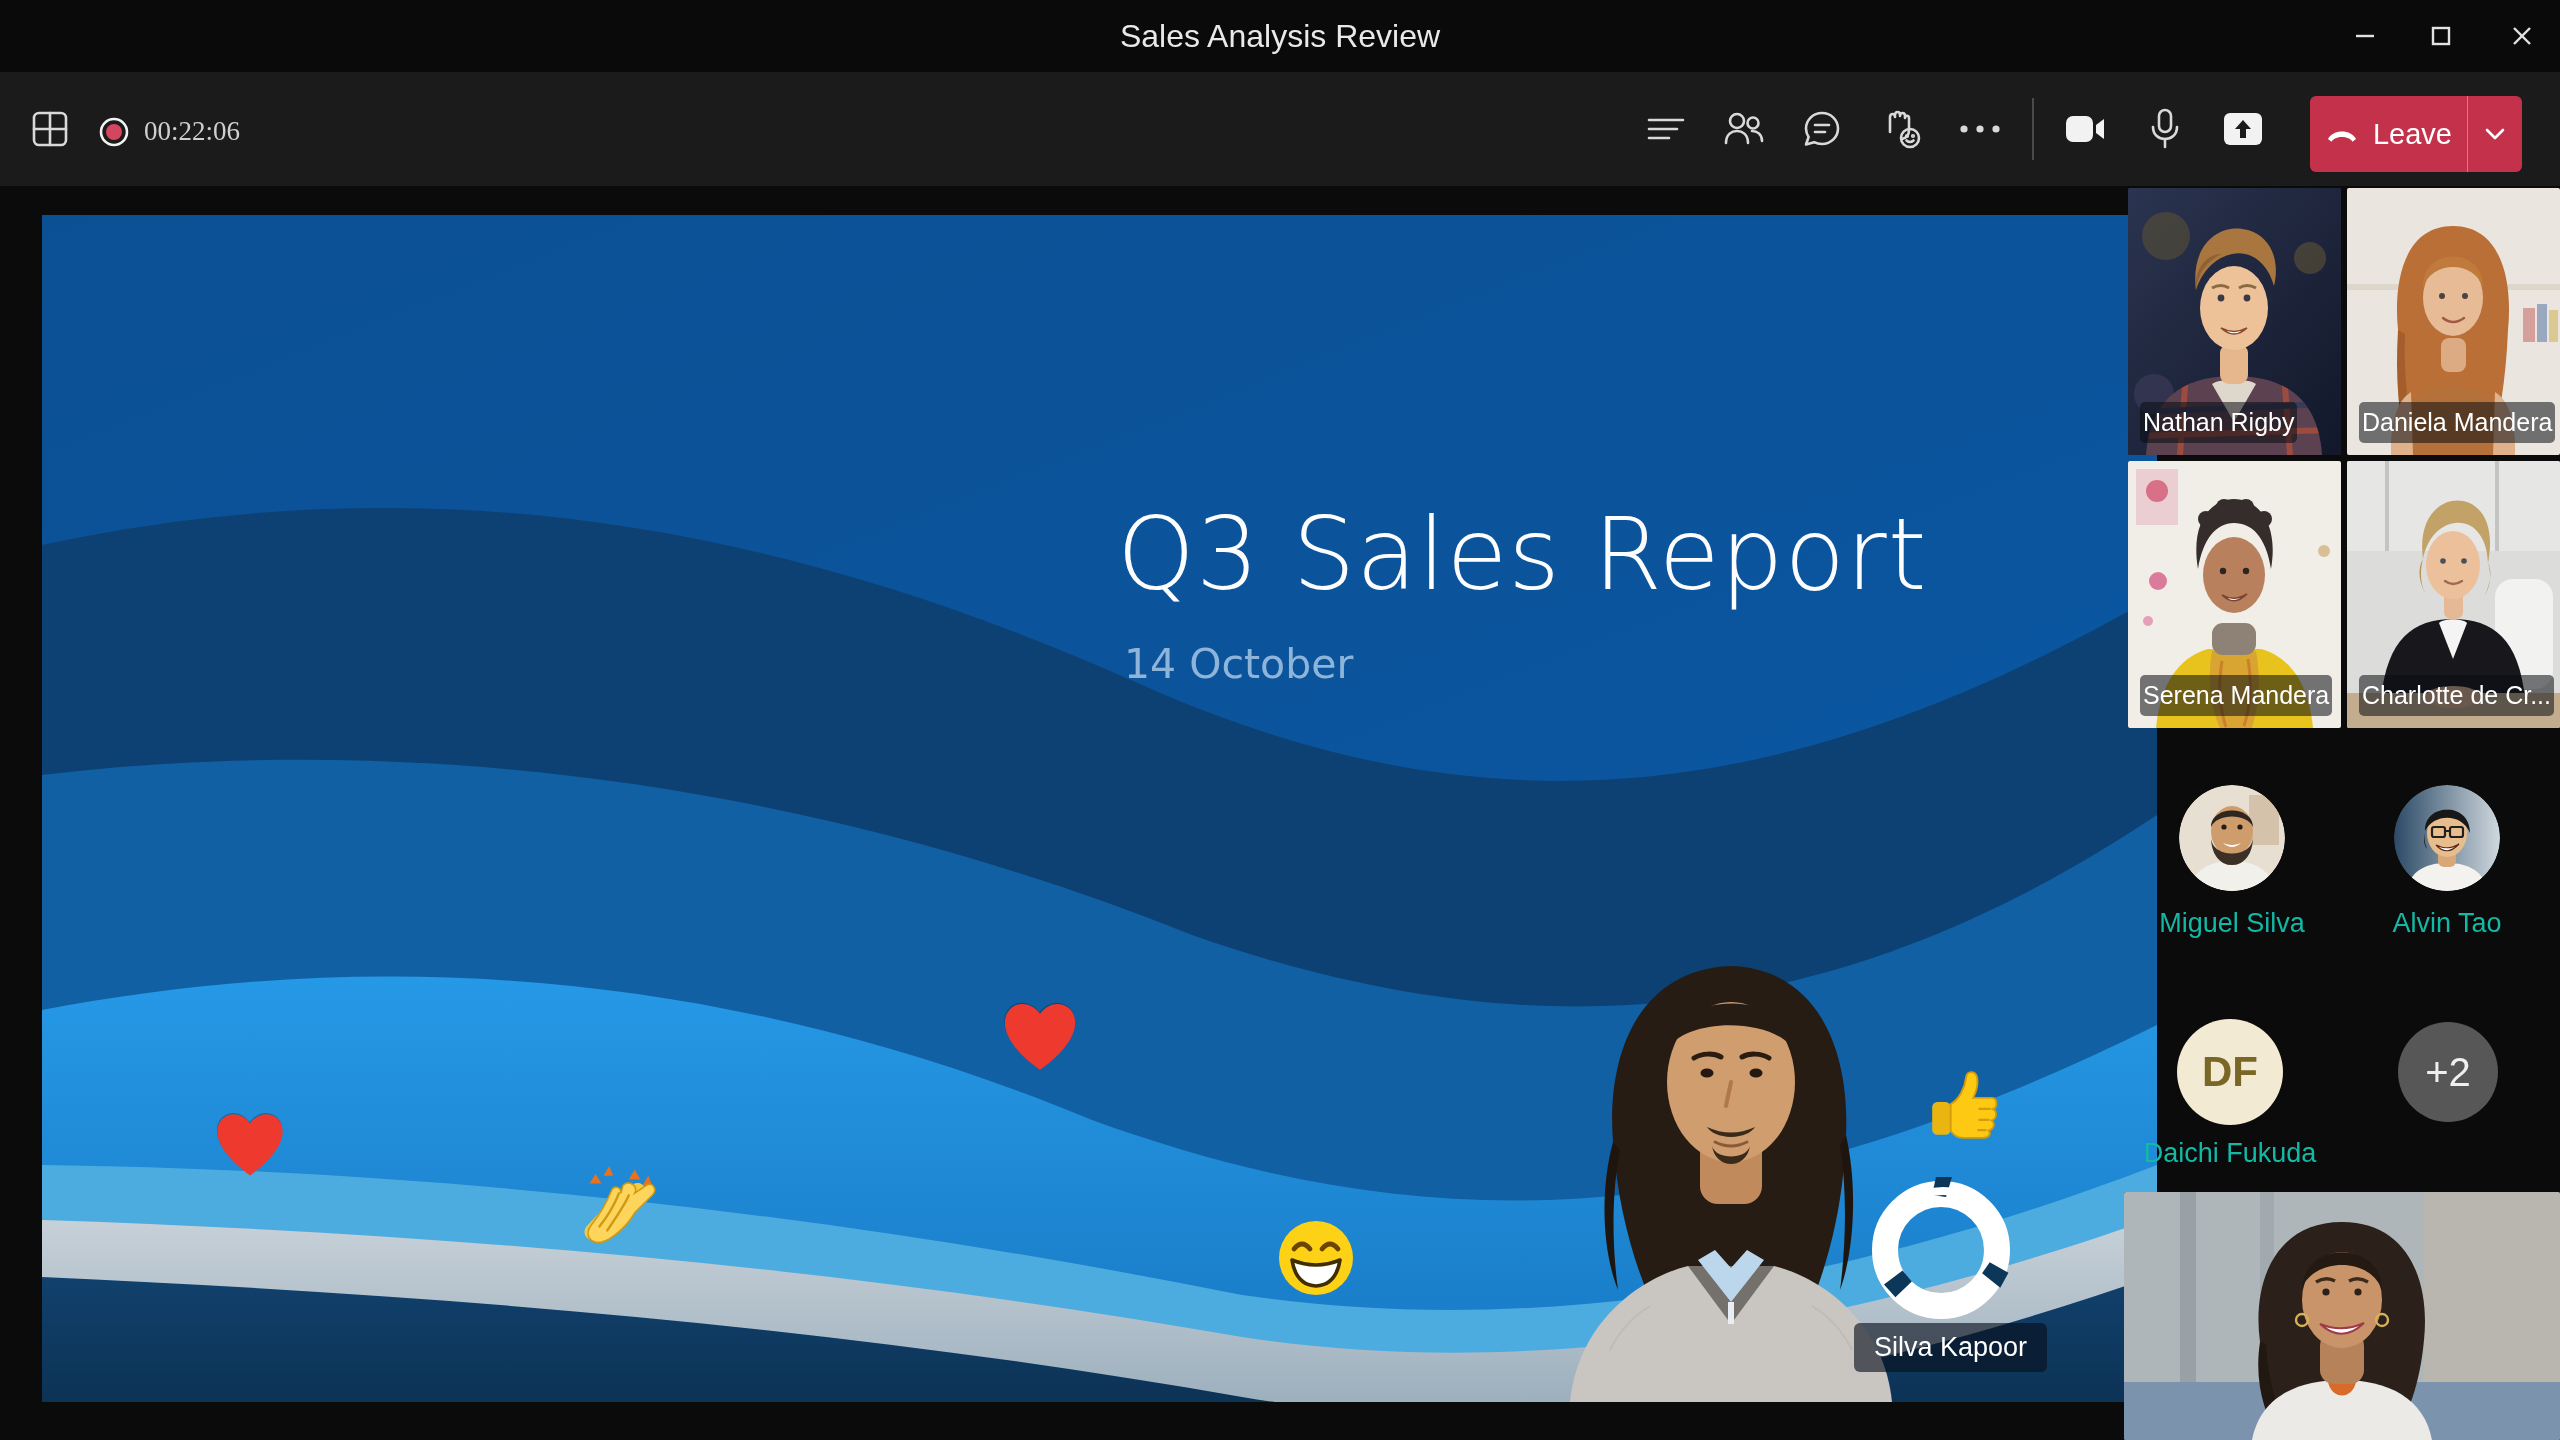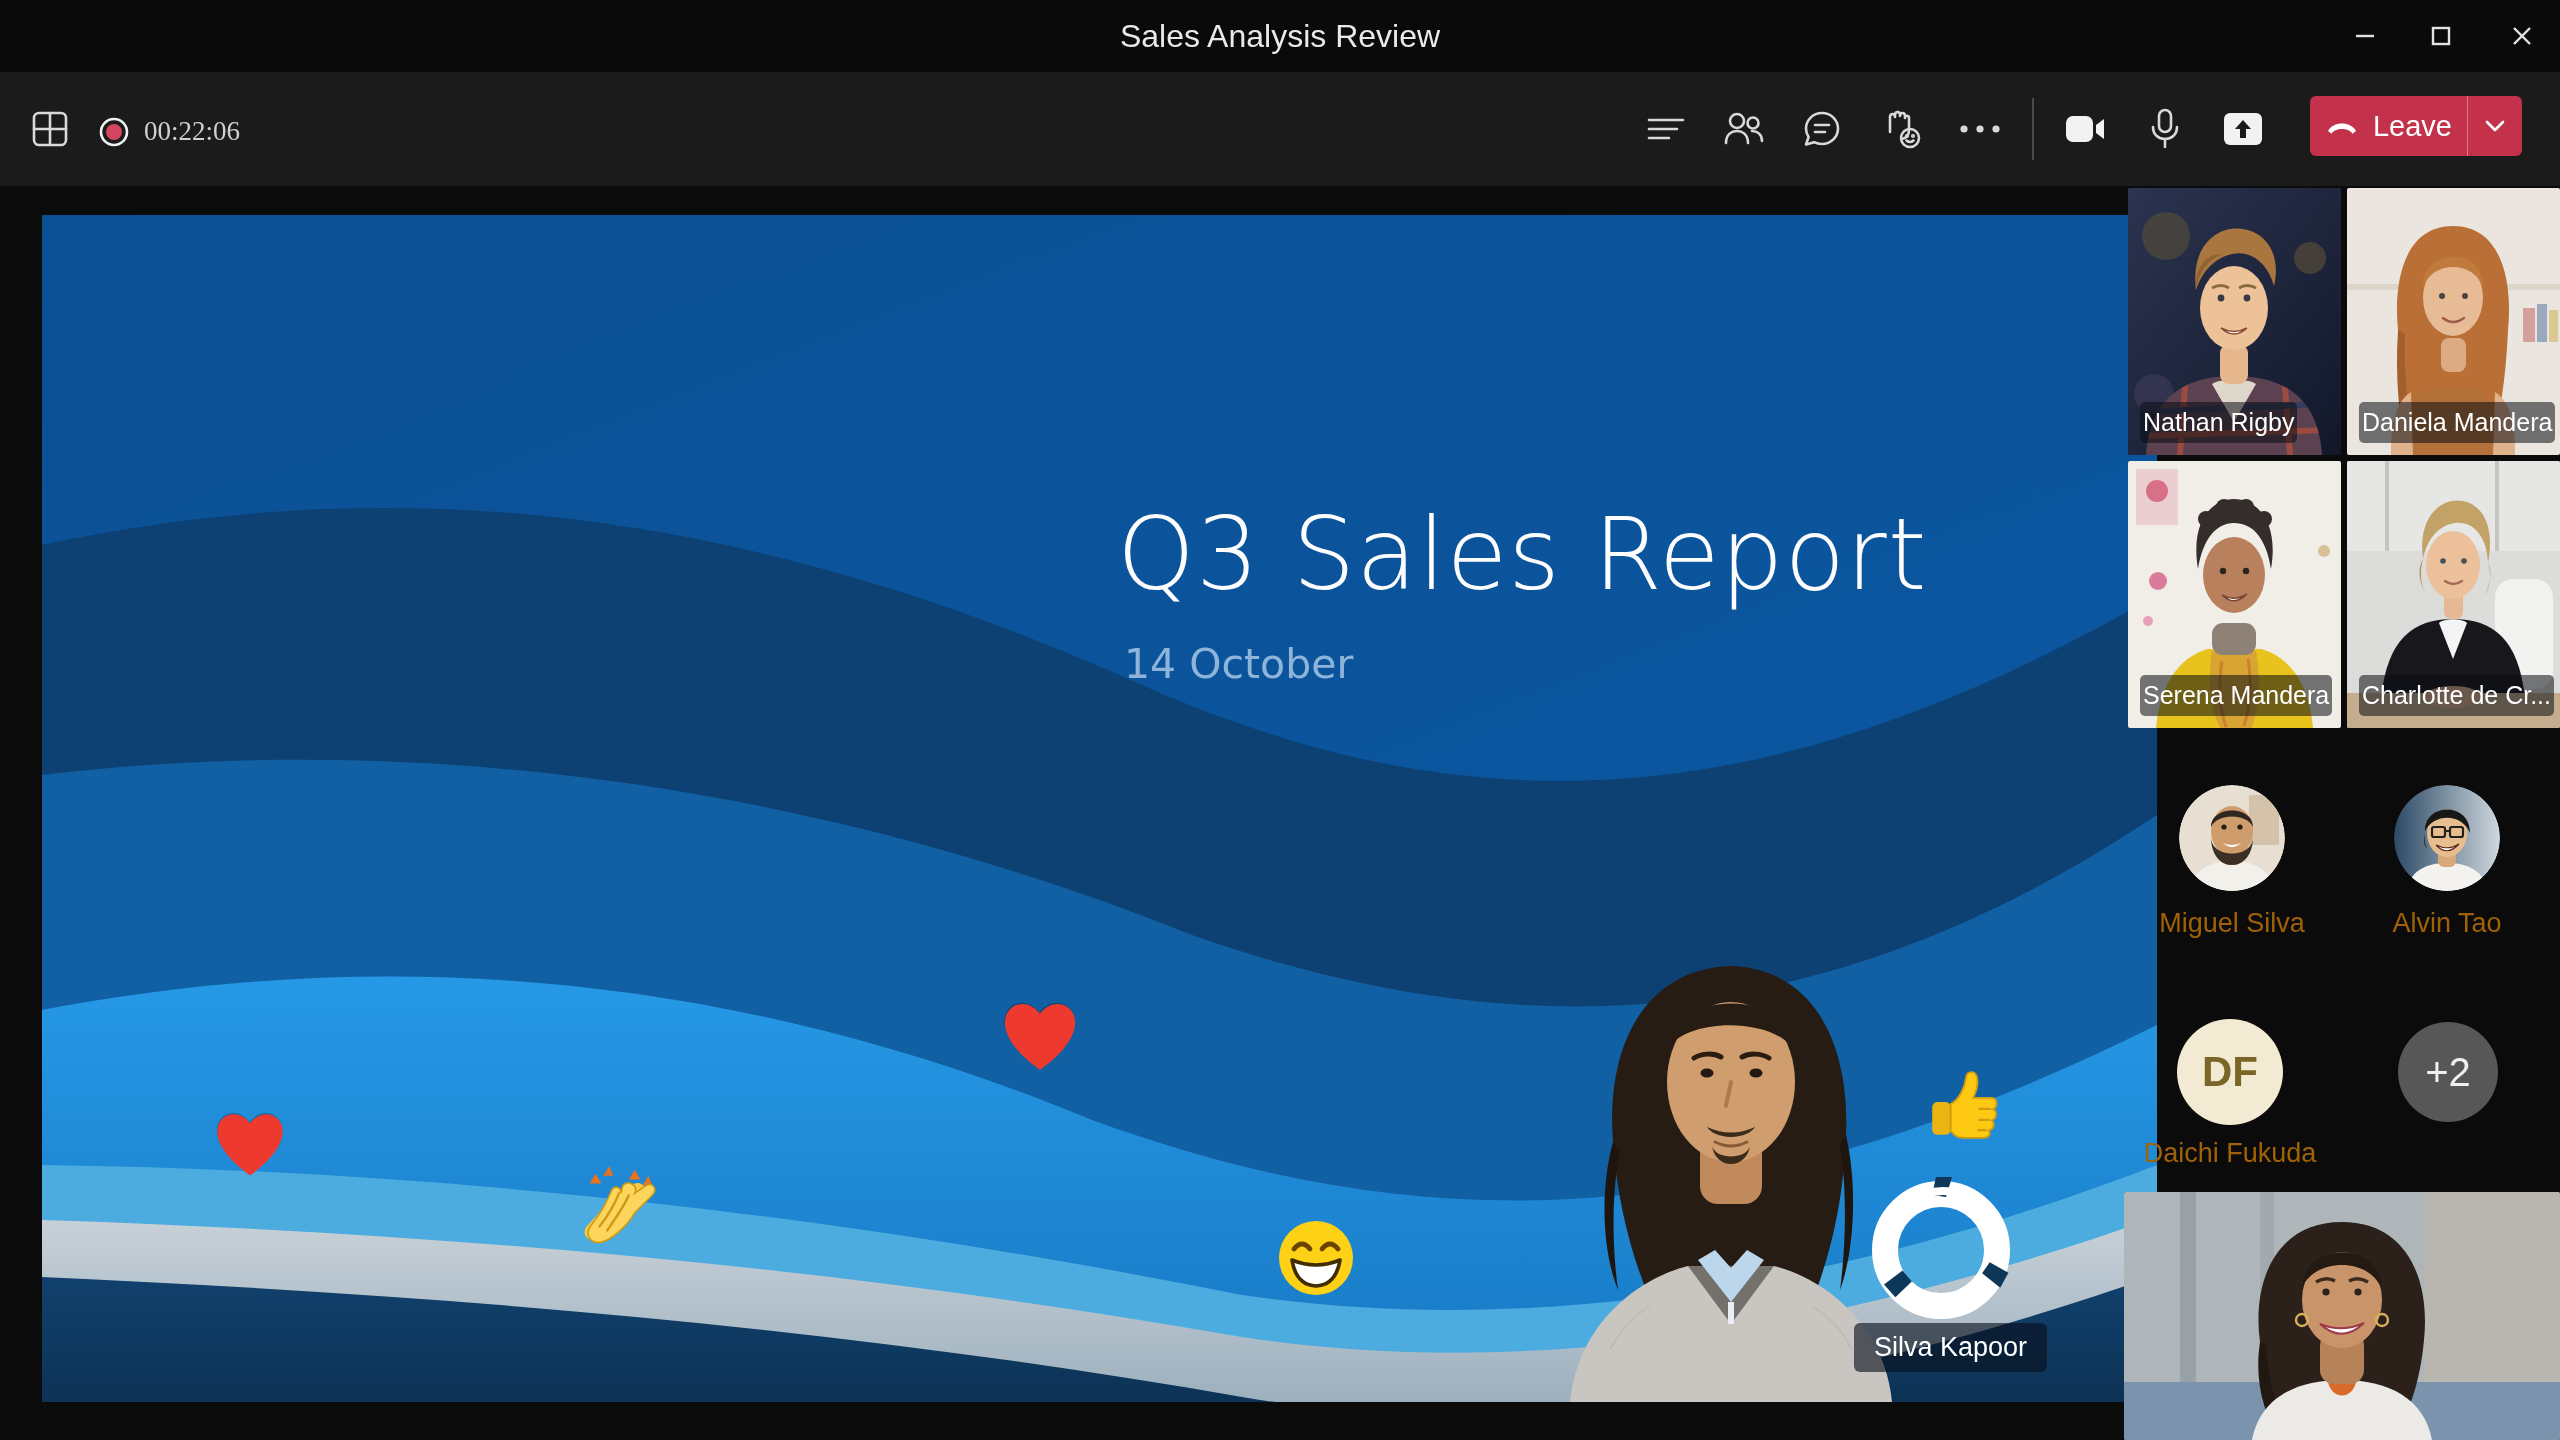--- a/index.html
+++ b/index.html
@@ -13,42 +13,42 @@
              color:#e9e9e9;font-size:32px;}
   .winbtn{top:0;width:66px;height:72px;display:flex;align-items:center;justify-content:center;cursor:default;}
   .winbtn svg{stroke:#e2e2e2;stroke-width:2.4;fill:none;}
 
   
   .toolbar{left:0;top:72px;width:2560px;height:114px;background:#1b1b1b;}
   .tbtn{height:58px;width:56px;top:28px;display:flex;align-items:center;justify-content:center;border-radius:8px;}
   .tbtn svg{stroke:#d9d9d9;fill:none;stroke-width:2.6;stroke-linecap:round;stroke-linejoin:round;}
   .timer{color:#cfcfcf;font-size:27px;font-family:Liberation Serif, serif;}
   .tb-divider{top:26px;width:2px;height:62px;background:#4a4a4a;}
-  .leave{left:2310px;top:24px;width:212px;height:60px;background:#c4314b;border-radius:6px;
+  .leave{left:2310px;top:24px;width:212px;height:76px;background:#c4314b;border-radius:6px;
          display:flex;align-items:center;color:#fff;font-size:29px;}
   .leave-main{flex:1;display:flex;align-items:center;justify-content:center;gap:14px;height:100%;}
   .leave-div{width:1px;height:100%;background:rgba(255,255,255,.35);}
   .leave-chev{width:54px;height:100%;display:flex;align-items:center;justify-content:center;}
 
   
   .stage{left:0;top:186px;width:2560px;height:1254px;background:#0b0b0b;margin-left:35px;}
   .slide{left:7px;top:29px;width:2115px;height:1187px;overflow:hidden;background:#0d4a80;}
   .slide-title{left:1075px;top:282px;color:#fdfdfd;font-size:99px;font-weight:200;
                font-family:"DejaVu Sans","Liberation Sans",sans-serif;letter-spacing:1px;}
   .slide-date{left:1082px;top:425px;color:#8fb4da;font-size:41px;font-weight:400;
               font-family:"DejaVu Sans","Liberation Sans",sans-serif;}
   .presenter-label{left:1812px;top:1108px;background:rgba(8,14,28,.62);border-radius:6px;
                    color:#fff;font-size:27px;padding:9px 20px;}
 
   
   .tile{overflow:hidden;border-radius:2px;background:#222;}
   .tile svg{display:block;}
   .tile-label{position:absolute;left:12px;bottom:12px;background:rgba(10,12,18,.55);
               border-radius:5px;color:#fff;font-size:25px;padding:6px 3px;white-space:nowrap;}
-  .av-name{color:#a16207;font-size:27px;text-align:center;}
+  .av-name{color:#14b8a6;font-size:27px;text-align:center;}
   .circle{border-radius:50%;overflow:hidden;display:flex;align-items:center;justify-content:center;}
   .df{background:#f2ead2;color:#7a6728;font-size:42px;font-weight:bold;}
   .ov{background:#575757;color:#efefef;font-size:40px;}
 </style>
 </head>
 <body>
 
 <div class="app">
 
   <div class="abs titlebar">

